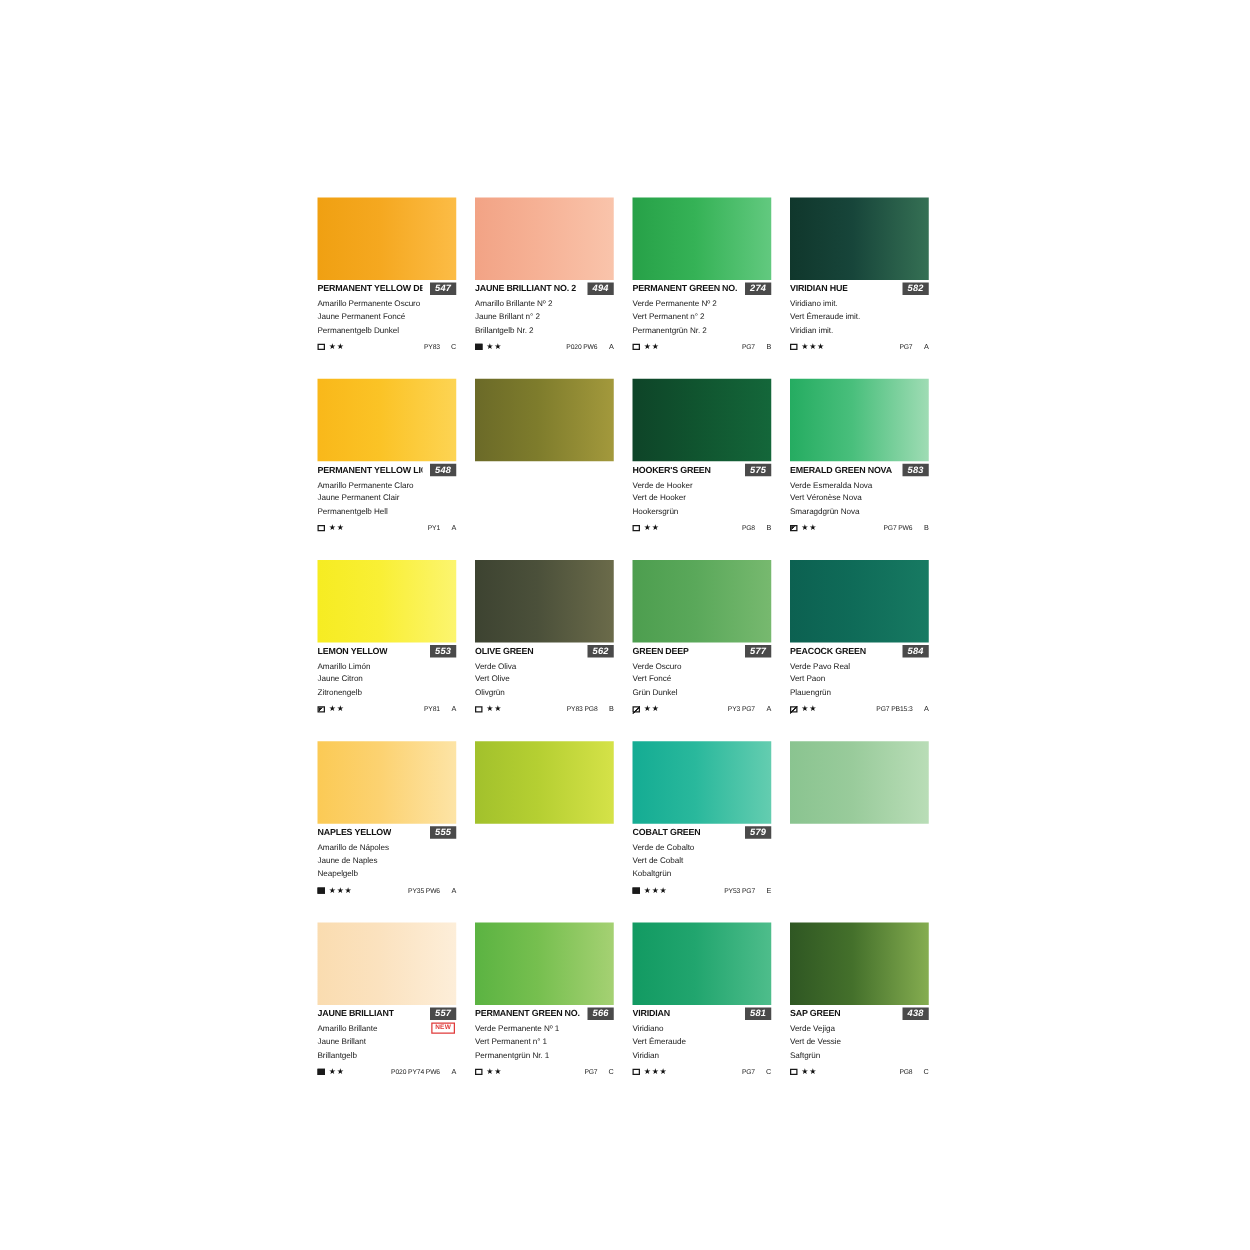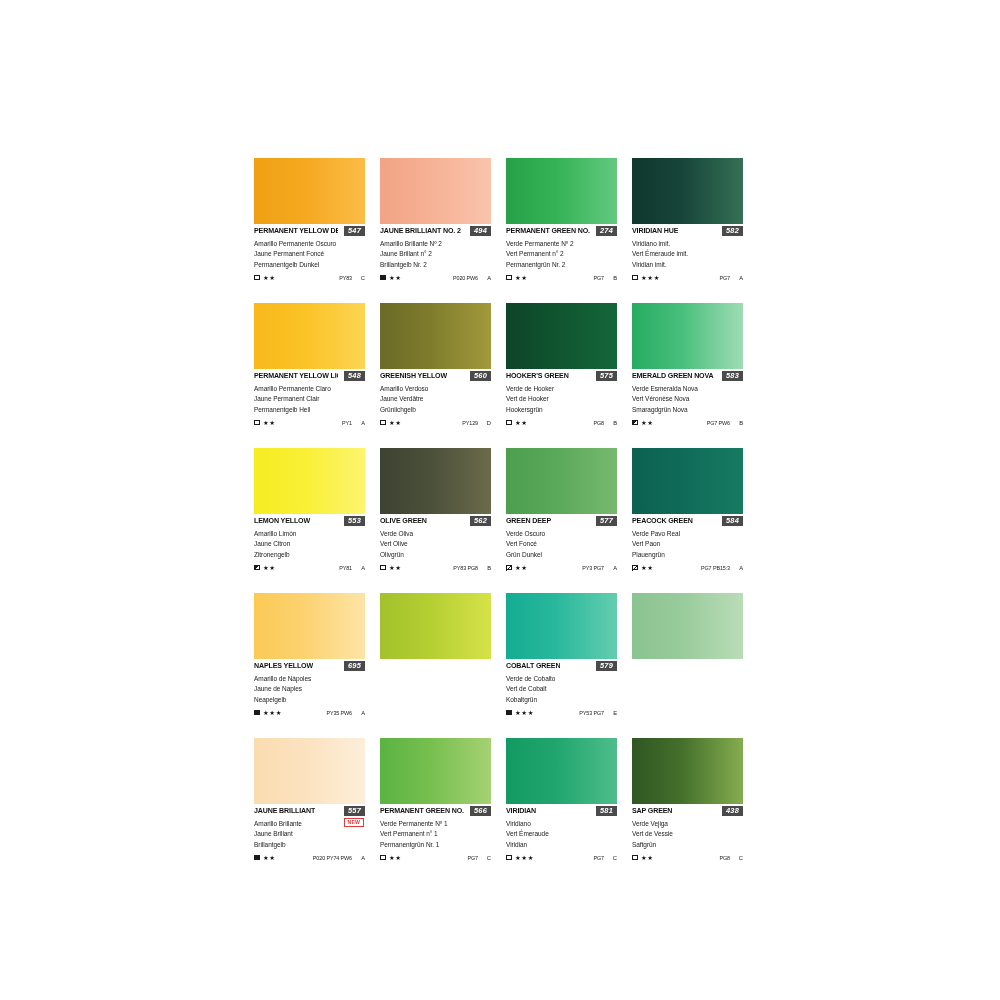--- a/index.html
+++ b/index.html
@@ -65,21 +65,21 @@
     line-height: 9px;
     text-transform: uppercase;
     white-space: nowrap;
     max-width: 84px;
     overflow: hidden;
   }
 
   .code-wrap {
     display: flex;
     flex-direction: column;
-    align-items: flex-start;
+    align-items: center;
     position: absolute;
     right: 0;
     top: -1px;
   }
 
   .pcode {
     background: #4a4a4a;
     color: #ffffff;
     font-size: 7.4px;
     font-weight: bold;
@@ -283,39 +283,20 @@
           <div class="meta-row">
             <span class="op-box "></span>
             <span class="stars">★★</span>
             <span class="pigment">PY1</span>
             <span class="series">A</span>
           </div>
         </div>
       </div>
       <div class="swatch-cell">
         <div class="swatch-color" style="background: linear-gradient(to right, rgb(107, 106, 40) 0%, rgb(126, 124, 44) 45%, rgb(163, 153, 60) 100%);"></div>
-        <div class="info">
-          <div class="name-row">
-            <div class="pname">GREENISH YELLOW</div>
-            <div class="code-wrap">
-              <span class="pcode">560</span>
-            </div>
-          </div>
-          <div class="alt-names">
-            <div class="alt">Amarillo Verdoso</div>
-            <div class="alt">Jaune Verdâtre</div>
-            <div class="alt">Grünlichgelb</div>
-          </div>
-          <div class="meta-row">
-            <span class="op-box "></span>
-            <span class="stars">★★</span>
-            <span class="pigment">PY129</span>
-            <span class="series">D</span>
-          </div>
-        </div>
       </div>
       <div class="swatch-cell">
         <div class="swatch-color" style="background: linear-gradient(to right, rgb(14, 68, 40) 0%, rgb(16, 84, 47) 45%, rgb(20, 103, 58) 100%);"></div>
         <div class="info">
           <div class="name-row">
             <div class="pname">HOOKER'S GREEN</div>
             <div class="code-wrap">
               <span class="pcode">575</span>
             </div>
           </div>
@@ -441,21 +422,21 @@
             <span class="series">A</span>
           </div>
         </div>
       </div>
       <div class="swatch-cell">
         <div class="swatch-color" style="background: linear-gradient(to right, rgb(251, 202, 85) 0%, rgb(252, 210, 113) 45%, rgb(253, 228, 166) 100%);"></div>
         <div class="info">
           <div class="name-row">
             <div class="pname">NAPLES YELLOW</div>
             <div class="code-wrap">
-              <span class="pcode">695</span>
+              <span class="pcode">555</span>
             </div>
           </div>
           <div class="alt-names">
             <div class="alt">Amarillo de Nápoles</div>
             <div class="alt">Jaune de Naples</div>
             <div class="alt">Neapelgelb</div>
           </div>
           <div class="meta-row">
             <span class="op-box filled"></span>
             <span class="stars">★★★</span>

